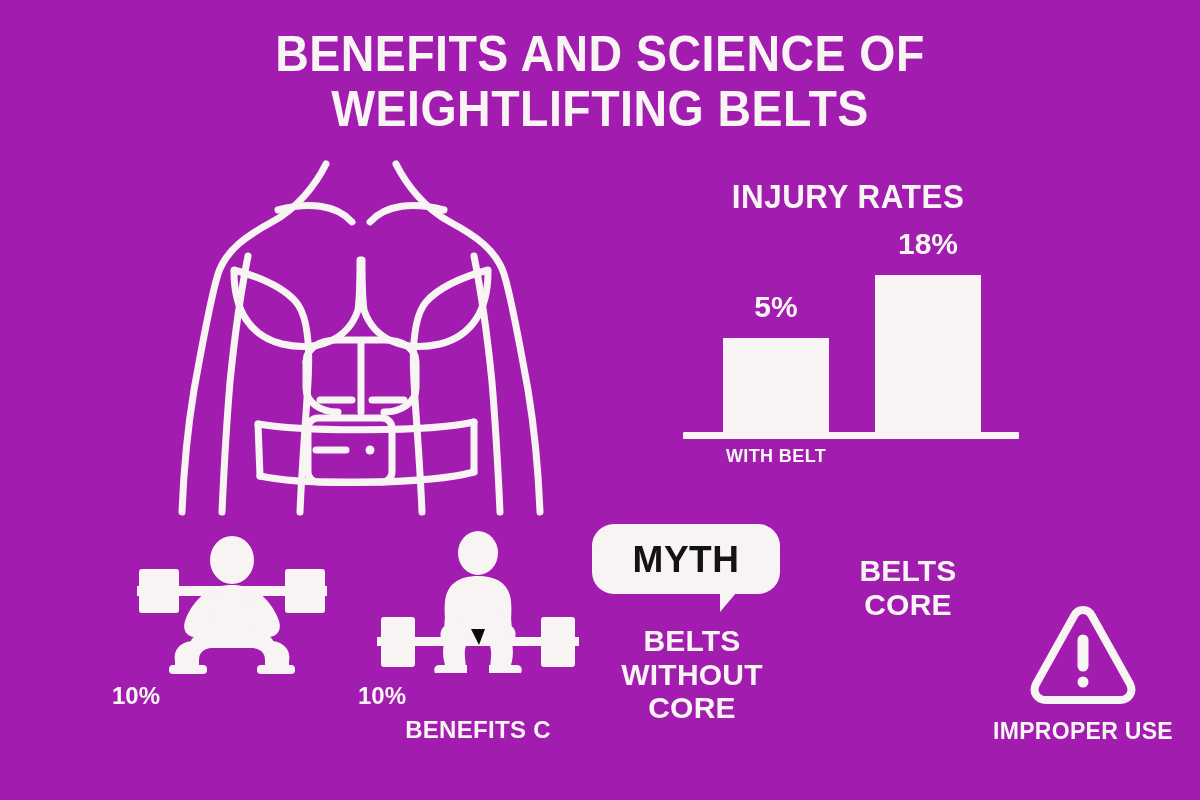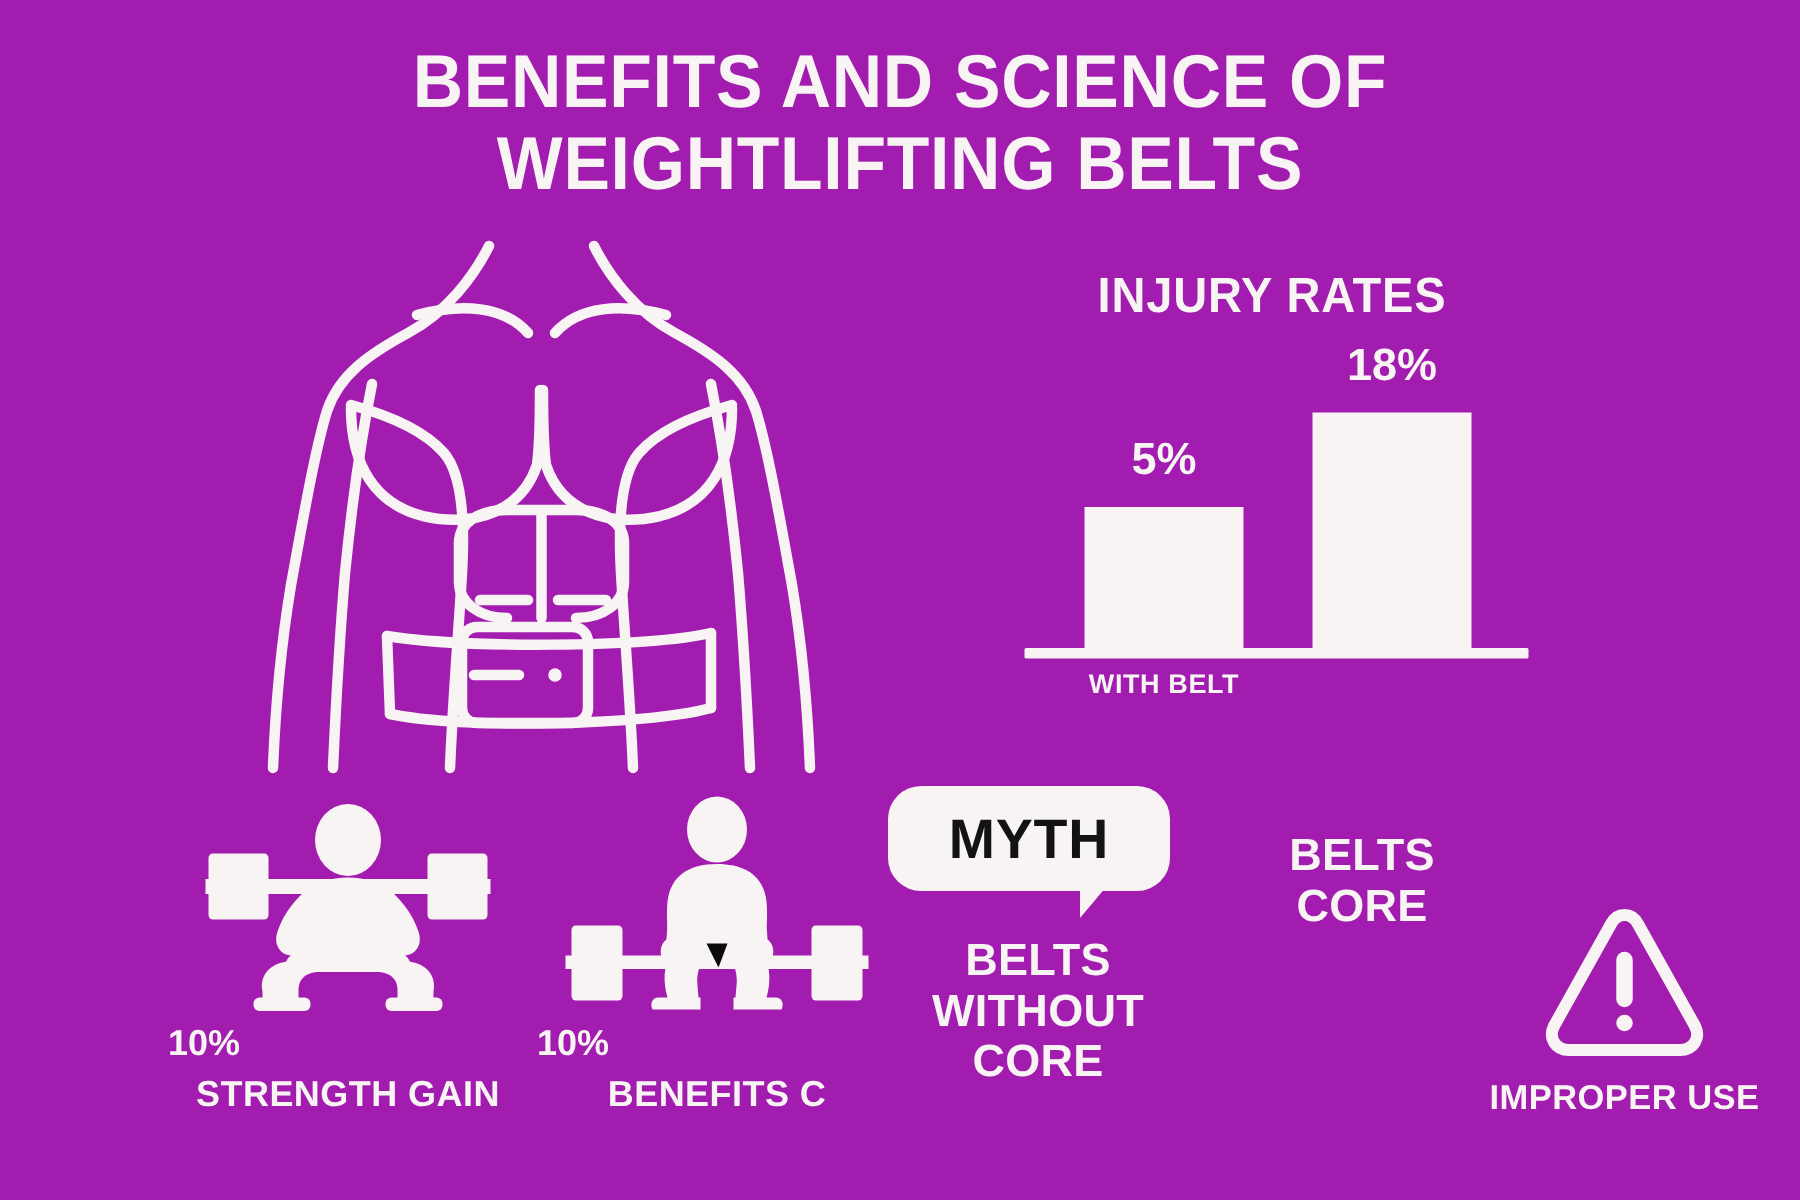--- a/index.html
+++ b/index.html
@@ -297,21 +297,20 @@
 
         <path d="M152 112 C164 114 170 122 168 132 L168 140 L144 140 L144 131
                  C144 124 140 120 132 119 L132 112 Z"></path>
 
         <rect x="48" y="136" width="38" height="9" rx="4"></rect>
 
         <rect x="136" y="136" width="38" height="9" rx="4"></rect>
       </svg>
     </div>
     <div class="stat-value">10%</div>
-    <div class="stat-label">STRENGTH GAIN</div>
   </div>
 
   <div id="stat-deadlift" class="abs stat-block">
     <div class="stat-icon">
       <svg width="222" height="148" viewBox="0 0 222 148" fill="#f7f4f3">
 
         <rect x="10" y="108" width="202" height="9"></rect>
 
         <rect x="14" y="88" width="34" height="50" rx="3"></rect>
 

